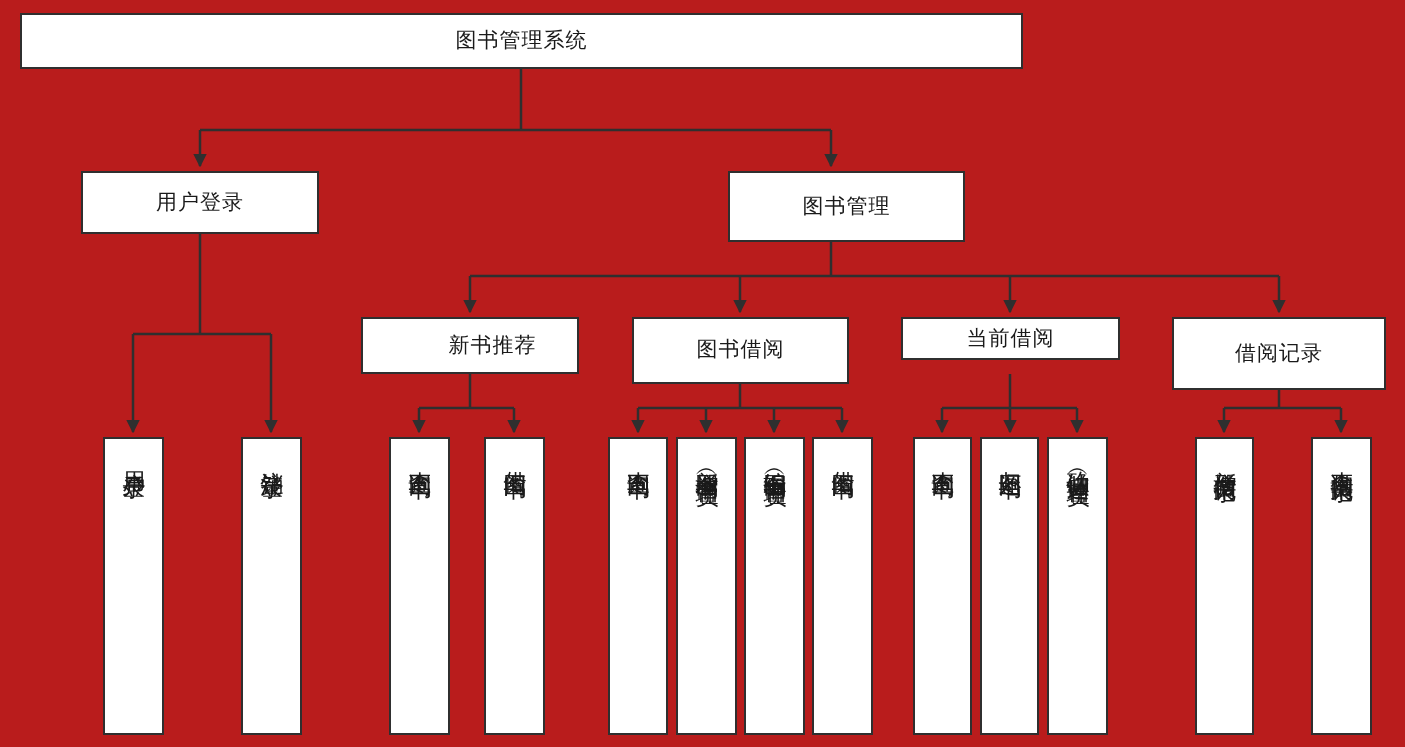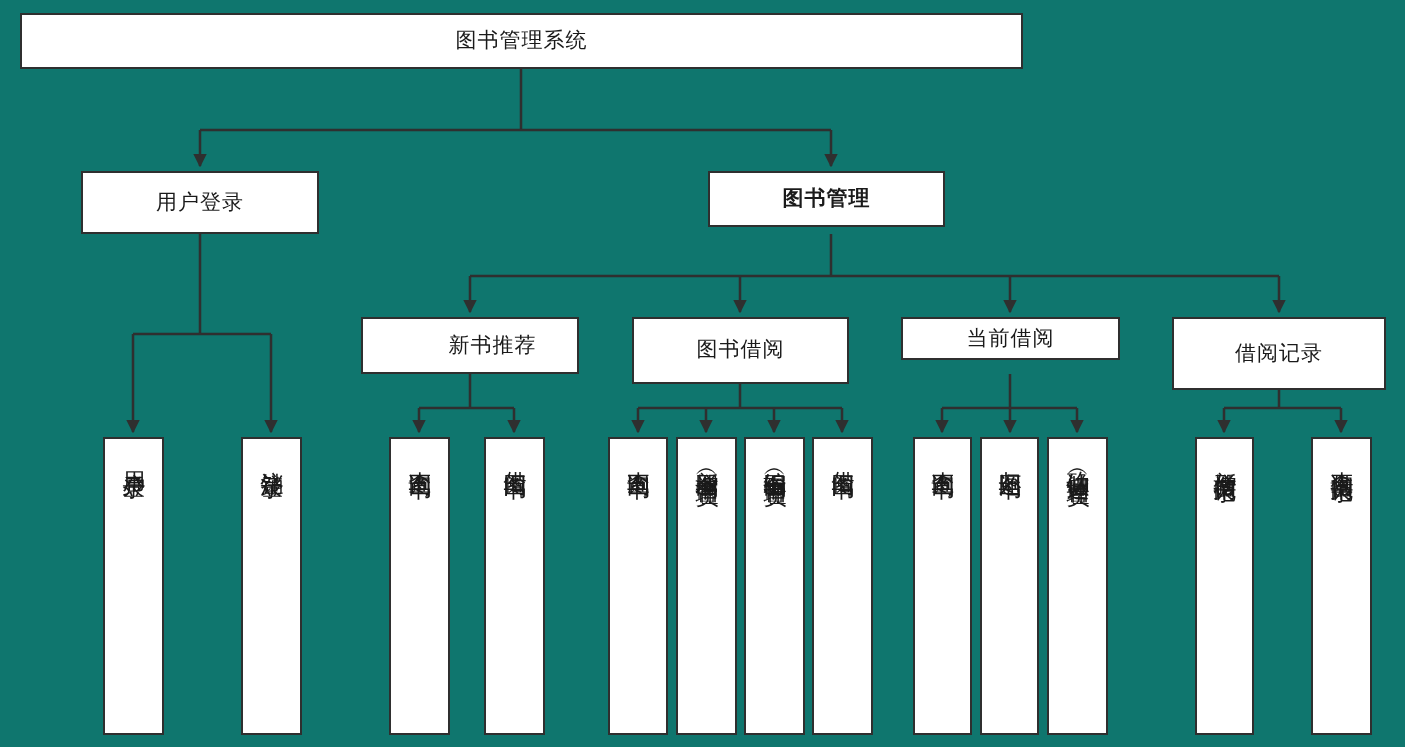--- a/index.html
+++ b/index.html
@@ -4,21 +4,21 @@
 <style>
   html, body {
     margin: 0;
     padding: 0;
     background: #ffffff;
   }
   #canvas {
     position: relative;
     width: 1405px;
     height: 747px;
-    background: #0f766e;
+    background: #b91c1c;
     font-family: "DejaVu Sans", "Liberation Sans", sans-serif;
     overflow: hidden;
   }
   svg.connectors {
     position: absolute;
     left: 0;
     top: 0;
     width: 1405px;
     height: 747px;
     pointer-events: none;
@@ -123,21 +123,21 @@
     </g>
   </svg>
 
   <div class="node node-h node-root" id="n-root" style="left: 20px; top: 13px; width: 1003px; height: 56px;">
     <span class="label">图书管理系统</span>
   </div>
 
   <div class="node node-h" id="n-l2-0" style="left: 81px; top: 171px; width: 238px; height: 63px;">
     <span class="label">用户登录</span>
   </div>
-  <div class="node node-h" id="n-l2-1" style="left: 708px; top: 171px; width: 237px; height: 56px; font-weight: bold;">
+  <div class="node node-h" id="n-l2-1" style="left: 728px; top: 171px; width: 237px; height: 71px;">
     <span class="label">图书管理</span>
   </div>
 
   <div class="node node-h" id="n-l3-0" style="left: 361px; top: 317px; width: 218px; height: 57px; padding-left: 45px;">
     <span class="label">新书推荐</span>
   </div>
   <div class="node node-h" id="n-l3-1" style="left: 632px; top: 317px; width: 217px; height: 67px; font-family: Liberation Mono, monospace;">
     <span class="label">图书借阅</span>
   </div>
   <div class="node node-h" id="n-l3-2" style="left: 901px; top: 317px; width: 219px; height: 43px;">

